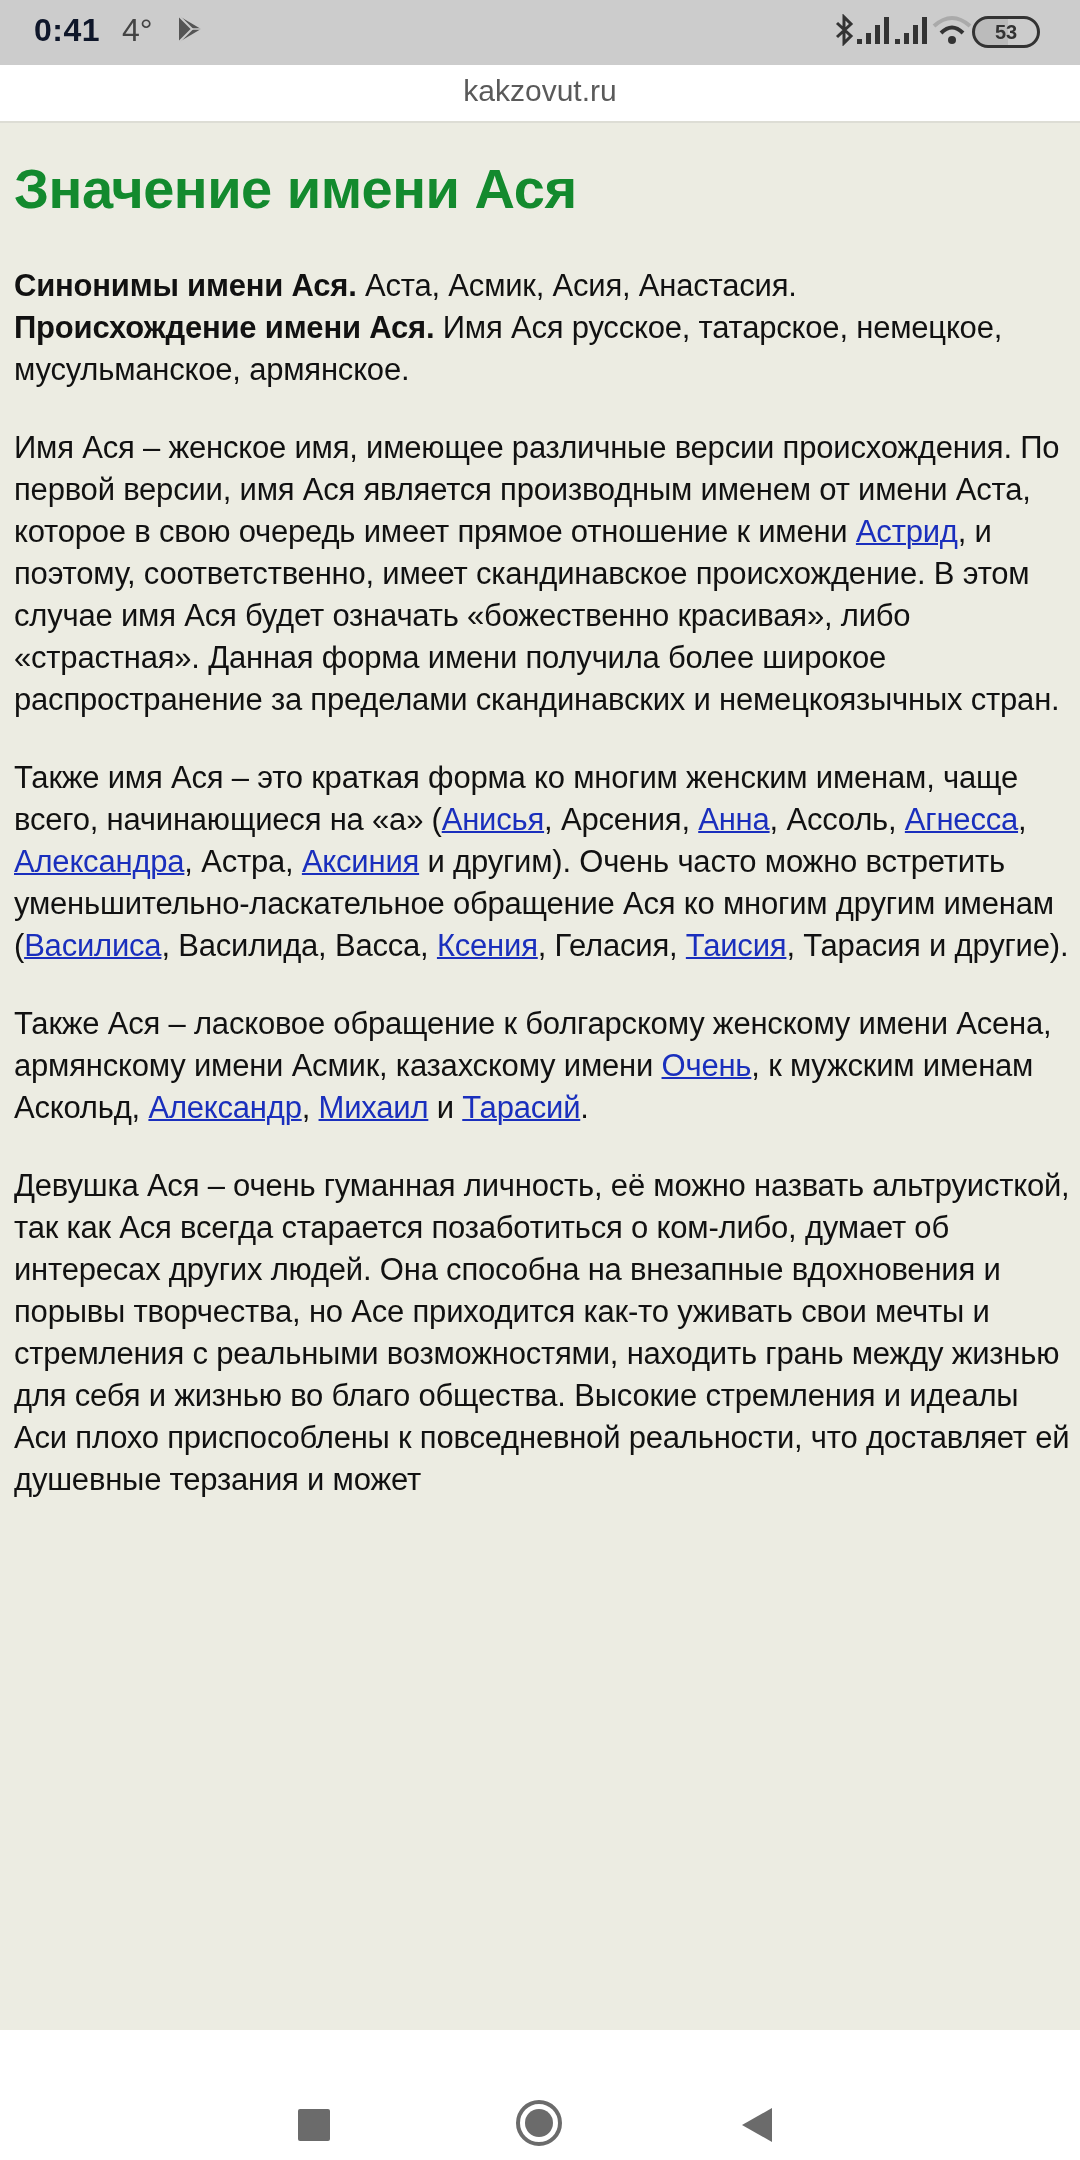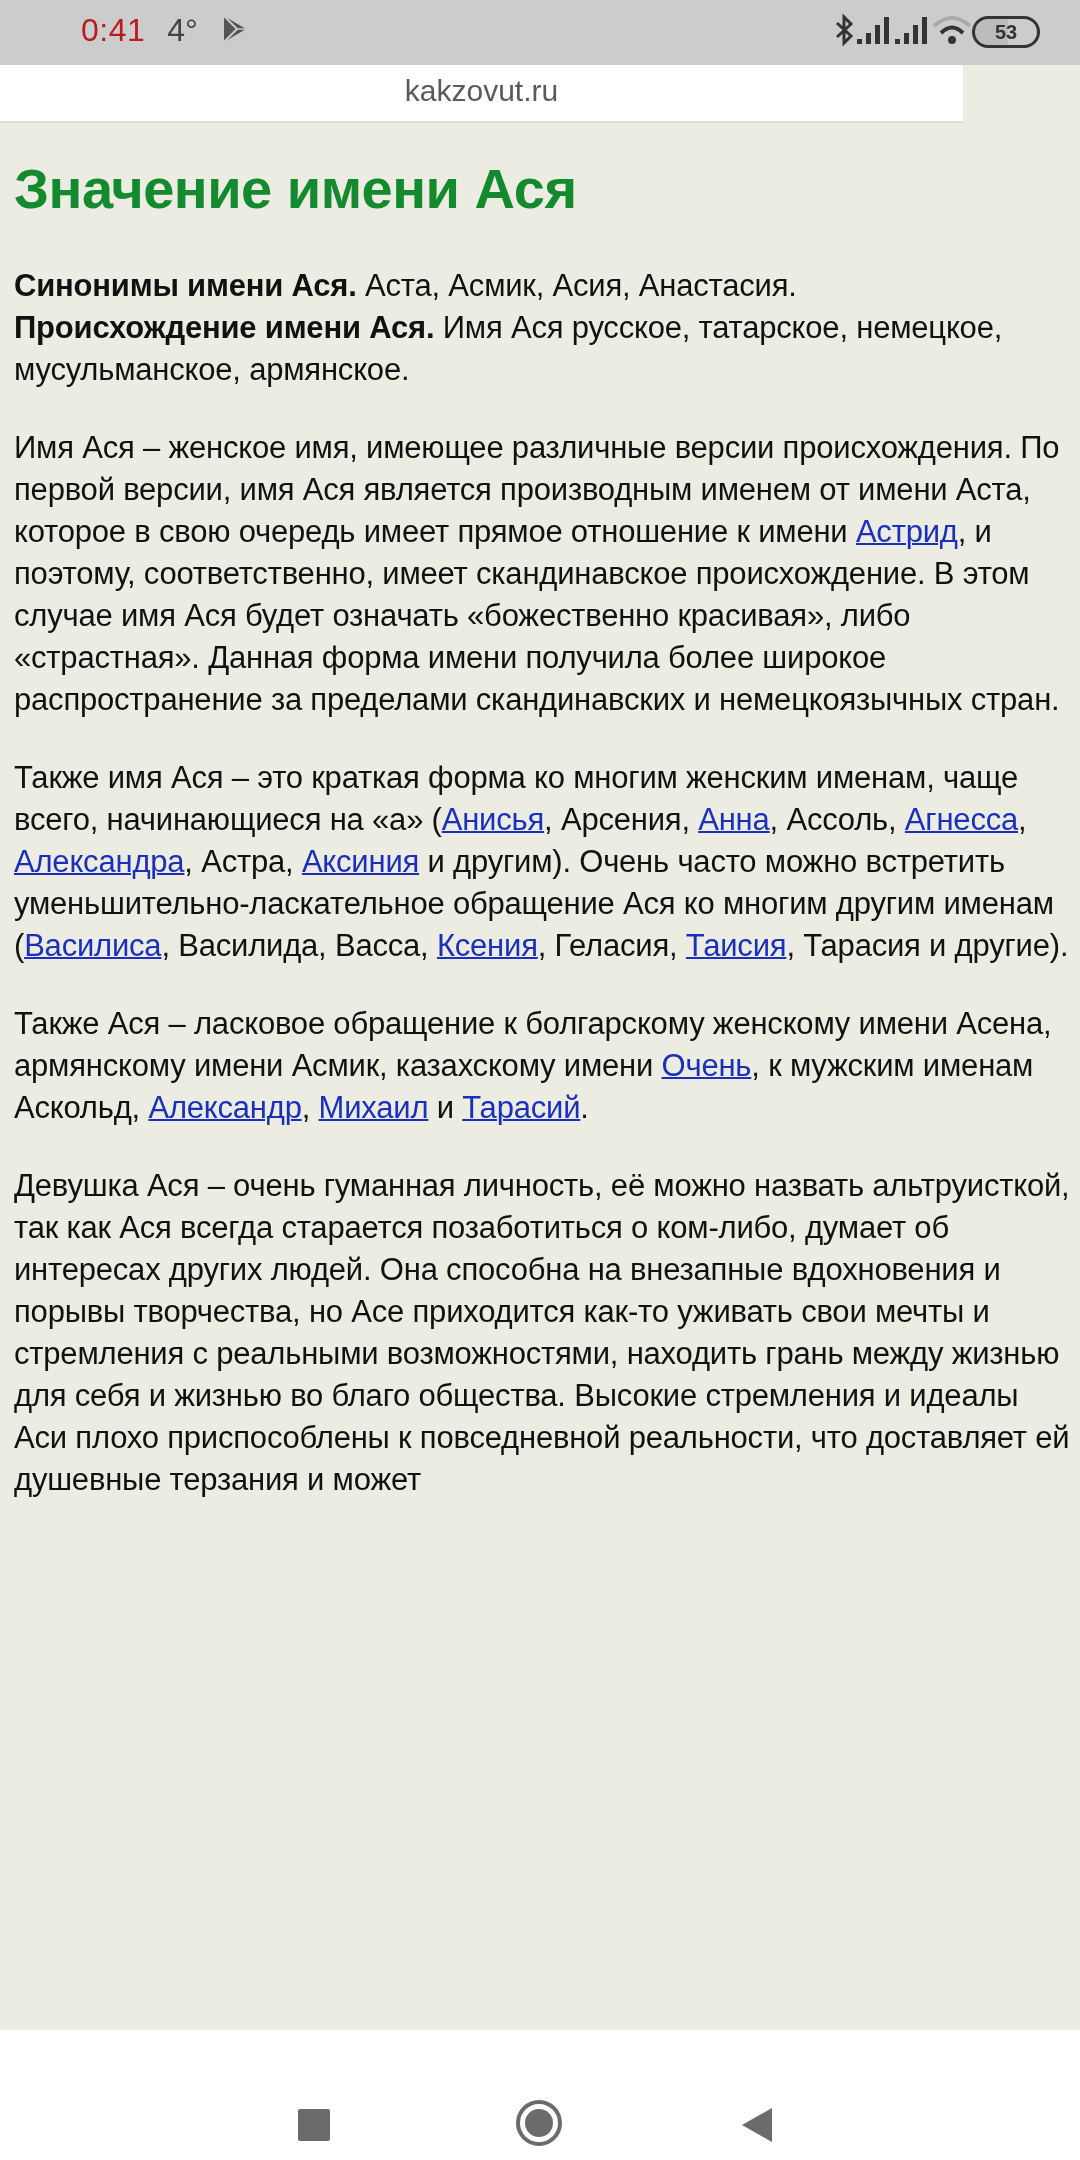--- a/index.html
+++ b/index.html
@@ -6,30 +6,30 @@
   body {
     width: 1080px; height: 2160px; overflow: hidden; position: relative;
     background: #ececE2;
     font-family: "Liberation Sans", "DejaVu Sans", sans-serif;
   }
   .status-bar {
     position: absolute; left: 0; top: 0; width: 1080px; height: 65px;
     background: #cccccc; color: #333;
   }
   .status-left { position: absolute; left: 34px; top: 12px; display: flex; align-items: center; gap: 22px; }
-  .time { font-size: 32px; font-weight: normal; color: #b91c1c; letter-spacing: 0.5px; margin-left: 47px; }
+  .time { font-size: 32px; font-weight: bold; color: #0f172a; letter-spacing: 0.5px; }
   .temp { font-size: 32px; color: #444; }
   .status-right { position: absolute; right: 40px; top: 14px; display: flex; align-items: center; }
   .battery {
     width: 62px; height: 26px; border: 3px solid #333; border-radius: 16px;
     display: flex; align-items: center; justify-content: center; font-size: 20px; font-weight: bold; color: #333;
     background: linear-gradient(90deg, #bbb 0%, #bbb 53%, transparent 53%);
   }
   .url-bar {
-    position: absolute; left: 0; top: 65px; width: 963px; height: 56px;
+    position: absolute; left: 0; top: 65px; width: 1080px; height: 56px;
     background: #ffffff; border-bottom: 2px solid #ddddd5;
     display: flex; align-items: center; justify-content: center;
   }
   .url-text { font-size: 30px; color: #5a5a5a; margin-top: -4px; }
   .content {
     position: absolute; left: 14px; top: 123px; width: 1056px;
   }
   h1 {
     margin: 32px 0 8px 0; font-size: 56px; font-weight: bold; color: #138a2e; line-height: 68px;
     letter-spacing: -0.5px;

